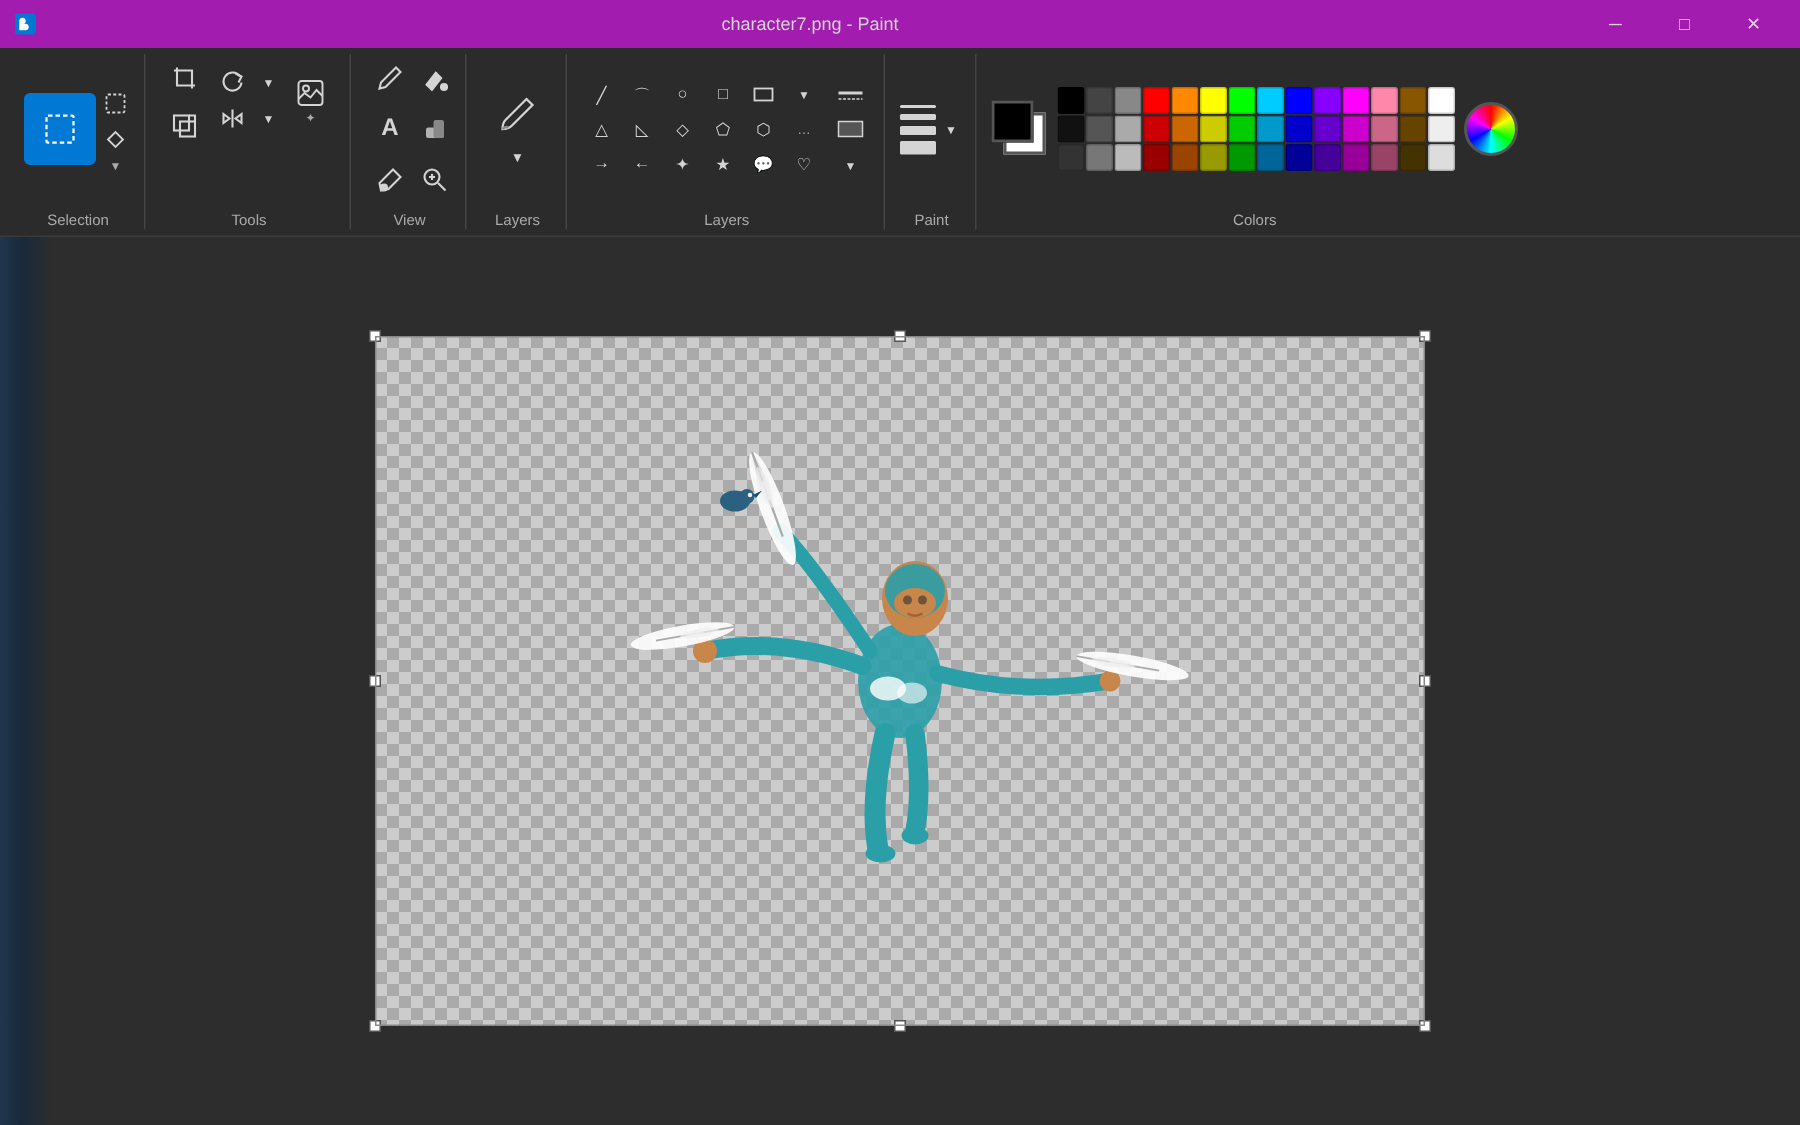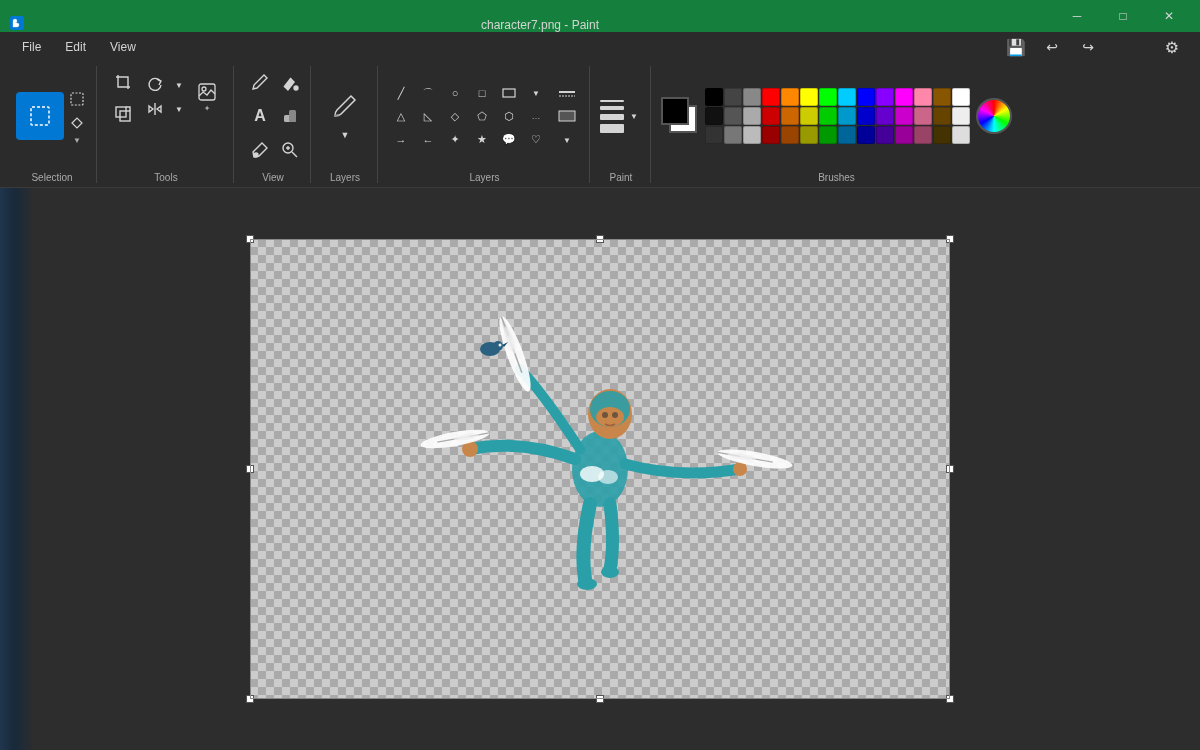--- a/index.html
+++ b/index.html
@@ -10,23 +10,23 @@
       font-family: 'Segoe UI', sans-serif;
       color: #d4d4d4;
       overflow: hidden;
       display: flex;
       flex-direction: column;
     }
 
     
     #title-bar {
       height: 32px;
-      background: #15803d;
-      display: flex;
-      align-items: flex-end;
+      background: #a21caf;
+      display: flex;
+      align-items: center;
       padding: 0 8px;
       gap: 8px;
       user-select: none;
       flex-shrink: 0;
     }
     #title-bar .title {
       flex: 1;
       font-size: 12px;
       color: #d4d4d4;
       text-align: center;
@@ -314,36 +314,20 @@
   <div class="title">character7.png - Paint</div>
   <div class="win-controls">
     <button class="win-btn">─</button>
     <button class="win-btn">□</button>
     <button class="win-btn close">✕</button>
   </div>
 </div>
 
 <div id="ribbon">
 
-  <div id="menu-bar">
-    <div id="quick-access">
-      <div class="menu-item">File</div>
-      <div class="menu-item">Edit</div>
-      <div class="menu-item">View</div>
-    </div>
-    <div style="flex:1"></div>
-
-    <div class="undo-redo">
-      <div class="tool-btn" style="font-size:16px;">💾</div>
-      <div class="tool-btn" style="font-size:14px;">↩</div>
-      <div class="tool-btn" style="font-size:14px;">↪</div>
-    </div>
-    <div style="width:48px"></div>
-    <div class="tool-btn" style="margin-right:8px;font-size:16px;">⚙</div>
-  </div>
 
   <div id="toolbar">
 
     <div class="toolbar-section selection-section">
       <div class="selection-main">
         <div class="tool-btn active" style="width:48px;height:48px;font-size:20px;border:2px solid #0078d4;">
           <svg width="24" height="24" viewBox="0 0 24 24" fill="none" stroke="currentColor" stroke-width="1.5">
             <rect x="3" y="3" width="18" height="18" rx="1" stroke-dasharray="3 2"></rect>
           </svg>
         </div>
@@ -592,21 +576,21 @@
               <div class="swatch" style="background: rgb(68, 0, 153);"></div>
               <div class="swatch" style="background: rgb(153, 0, 153);"></div>
               <div class="swatch" style="background: rgb(153, 68, 102);"></div>
               <div class="swatch" style="background: rgb(68, 51, 0);"></div>
               <div class="swatch" style="background: rgb(221, 221, 221);"></div>
             </div>
         </div>
 
         <div class="color-wheel"></div>
       </div>
-      <div class="section-label">Brushes</div>
+      <div class="section-label">Colors</div>
     </div>
 
 
   </div>
 </div>
 
 <div id="canvas-area">
 
   <div id="left-panel"></div>
 

